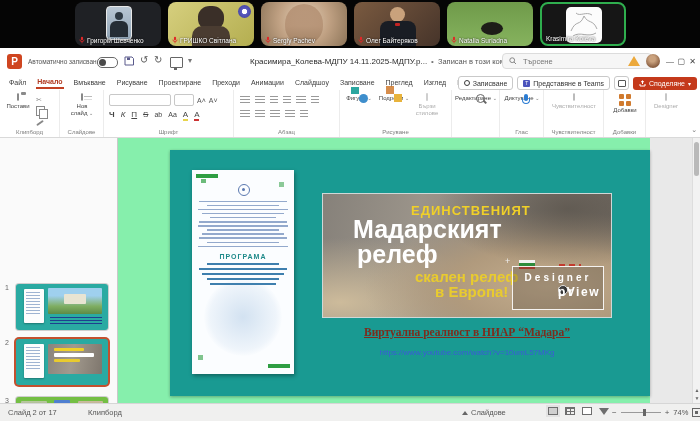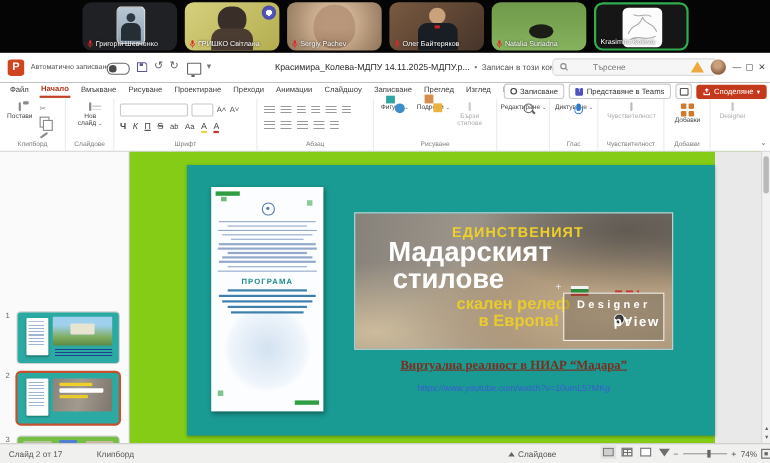--- a/index.html
+++ b/index.html
@@ -49,21 +49,21 @@
   .undo{left:140px}.redo{left:154px}
   .qmonitor{position:absolute;left:170px;top:9px;width:11px;height:9px;border:1px solid #666;border-radius:1px}
   .qmonitor:after{content:"";position:absolute;left:3px;bottom:-3px;width:3px;height:2px;background:#666}
   .qmore{position:absolute;left:188px;top:8px;font-size:8px;color:#777}
   .doctitle{position:absolute;left:250px;top:0;height:27px;display:flex;align-items:center;gap:4px;white-space:nowrap}
   .doctitle .tt{font-size:8px;color:#2b2b2b}
   .doctitle .dot{font-size:8px;color:#777}
   .doctitle .saved{font-size:7.5px;color:#555}
   .doctitle .chev{font-size:6px;color:#555}
   .search{position:absolute;left:502px;top:5px;width:150px;height:16px;border:1px solid #dcdcdc;border-radius:4px;
-          background:#f6f6f6;display:flex;align-items:center;gap:20px;padding:0 6px;box-sizing:border-box}
+          background:#f6f6f6;display:flex;align-items:center;gap:4px;padding:0 6px;box-sizing:border-box}
   .search input{border:0;background:transparent;outline:none;font-size:7.5px;color:#666;width:110px;
           font-family:"Liberation Sans",sans-serif}
   .sglass{width:8px;height:8px;flex:0 0 auto}
   .warn{position:absolute;right:60px;top:8px;width:0;height:0;border-left:6px solid transparent;
         border-right:6px solid transparent;border-bottom:10px solid #eca93c}
   .tbavatar{position:absolute;right:40px;top:6px;width:14px;height:14px;border-radius:50%;
         background:radial-gradient(circle at 45% 35%,#caa27e 25%,#8a5f42 70%)}
   .wbtn{position:absolute;top:9px;font-size:8px;color:#444}
   .wmin{right:26px}.wmax{right:15px}.wclose{right:4px}
 
@@ -150,21 +150,21 @@
   .mini-doc{position:absolute;left:8px;top:5px;width:20px;height:34px;background:#fdfdfd;border-radius:1px;
             box-shadow:0 1px 2px rgba(0,0,0,.3)}
   .mini-doc:before{content:"";position:absolute;left:2px;top:3px;width:14px;height:22px;
         background:repeating-linear-gradient(to bottom,#9fb4d2 0 1px,transparent 1px 3px)}
   .mini-img{position:absolute;border-radius:1px}
   .mini-lines{position:absolute;left:34px;top:33px;width:52px;height:9px;
         background:repeating-linear-gradient(to bottom,#1e3f8f 0 1px,transparent 1px 3px)}
   .ph{position:absolute;border-radius:1px}
 
   
-  #editor{position:absolute;left:118px;top:138px;width:574px;height:265px;background:#84cc16}
+  #editor{position:absolute;left:118px;top:138px;width:574px;height:265px;background:#86efac}
   #editor .lightband{position:absolute;right:0;top:0;width:42px;height:265px;background:#e9e9e9}
   #theslide{position:absolute;left:52px;top:12px;width:480px;height:246px;background:#199a92;box-shadow:0 1px 3px rgba(0,0,0,.3)}
 
   
   #progdoc{position:absolute;left:22px;top:20px;width:102px;height:204px;background:#fbfdff;
            box-shadow:1px 2px 4px rgba(0,0,0,.35)}
   #progdoc .gz{position:absolute;background:#2f9e43}
   #progdoc .globe{position:absolute;left:12px;bottom:18px;width:78px;height:78px;border-radius:50%;
         background:radial-gradient(circle,rgba(150,185,220,.4) 0%,rgba(150,185,220,.12) 60%,transparent 72%)}
   #progdoc .emblem{position:absolute;left:46px;top:14px;width:10px;height:10px;border:1px solid #5b79b0;border-radius:50%}
@@ -552,21 +552,21 @@
             <i class="ln"></i>
             <i class="ln w2"></i>
             <i class="ln w4"></i>
         </div>
       </div>
     </div>
 
     <div id="madara">
       <span class="im1">ЕДИНСТВЕНИЯТ</span>
       <span class="im2">Мадарският</span>
-      <span class="im3">стилове</span>
+      <span class="im3">релеф</span>
       <span class="im4">скален релеф</span>
       <span class="im5">в Европа!</span>
       <span class="plus">+</span>
       <span class="bflag"></span>
       <span class="rdash"></span>
       <div class="dropview">
         <div class="dv1">Designer</div>
         <div class="dv2">
             <span>Dr</span>
             <span class="cam"></span>

